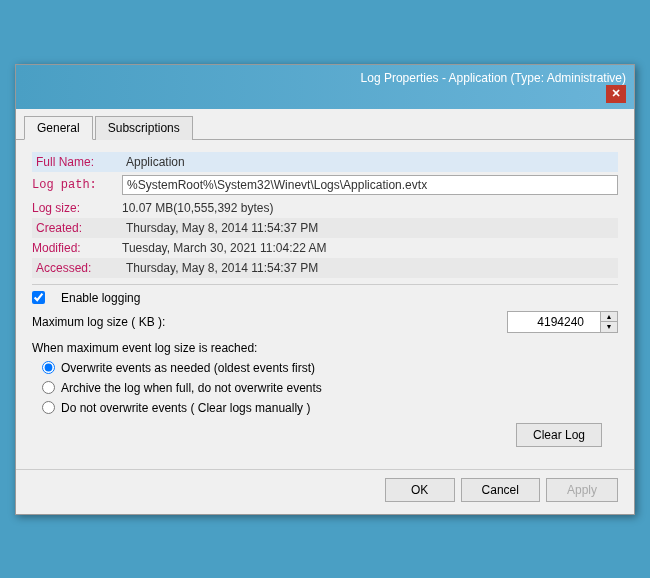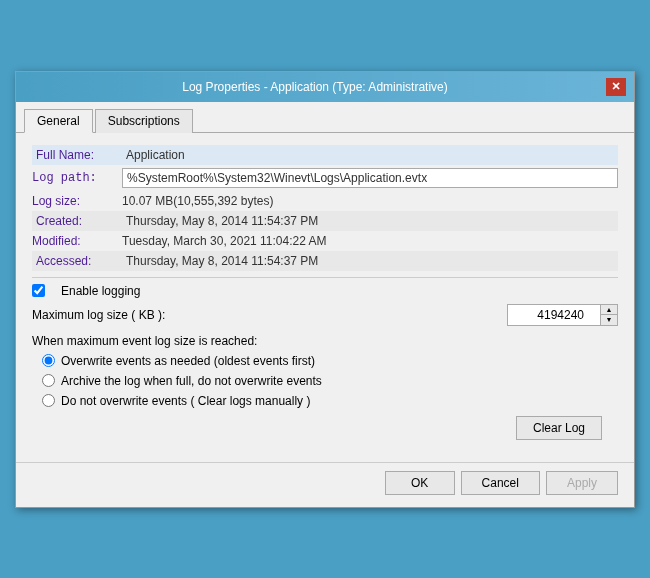--- a/index.html
+++ b/index.html
@@ -18,24 +18,25 @@
       width: 620px;
       background: #f0f0f0;
       border: 1px solid #999;
       box-shadow: 2px 2px 8px rgba(0,0,0,0.4);
     }
     .title-bar {
       background: linear-gradient(to right, #4a9fc4, #6ab4d8);
       color: white;
       padding: 6px 8px;
       display: flex;
-      align-items: center;
+      align-items: flex-end;
       justify-content: space-between;
       font-size: 12px;
       font-weight: normal;
+      flex-direction: column;
     }
     .title-text {
       flex: 1;
       text-align: center;
     }
     .close-btn {
       width: 20px;
       height: 18px;
       background: #c0392b;
       color: white;
@@ -82,21 +83,21 @@
       padding: 3px 0;
       align-items: baseline;
     }
     .info-row.shaded {
       background: #e8e8e8;
       padding: 3px 4px;
     }
     .info-label {
       width: 90px;
       min-width: 90px;
-      color: #4c1d95;
+      color: #be185d;
       font-weight: normal;
     }
     .info-value {
       color: #333;
       flex: 1;
     }
     .path-input {
       width: 100%;
       border: 1px solid #aaa;
       background: white;

